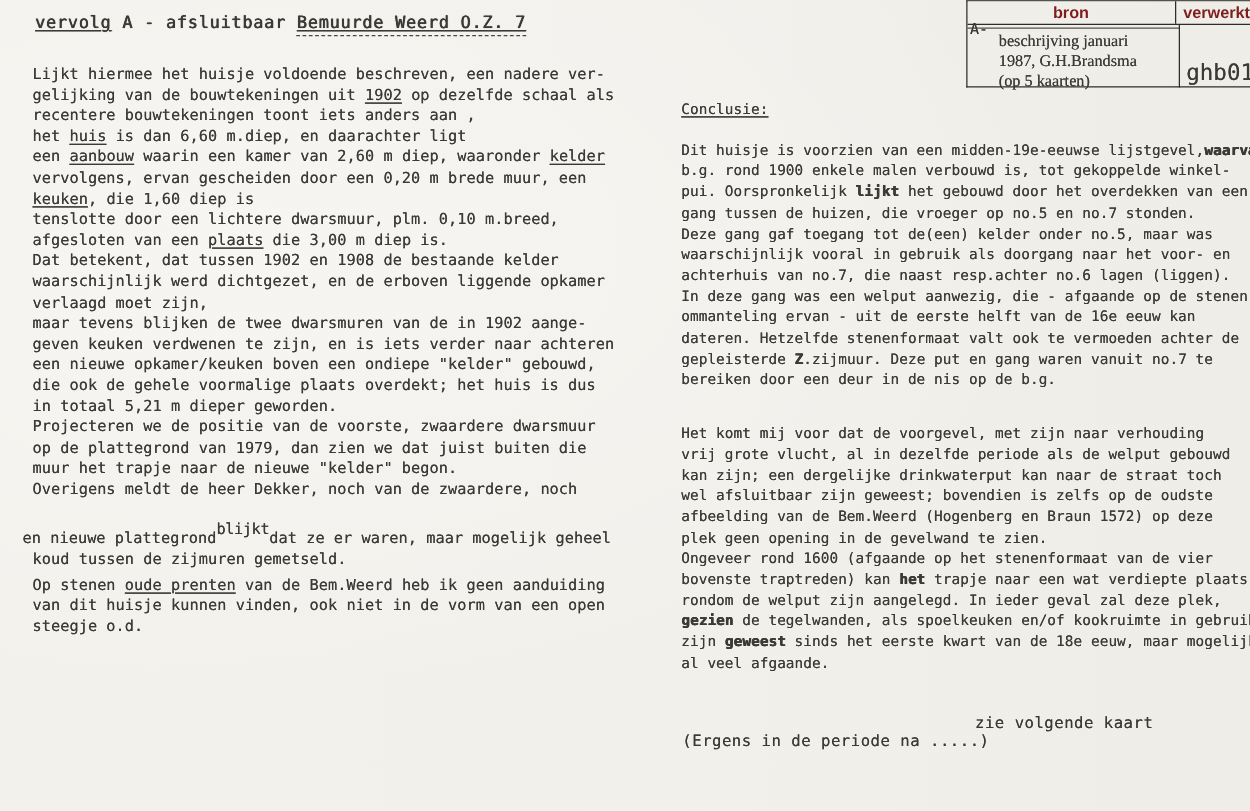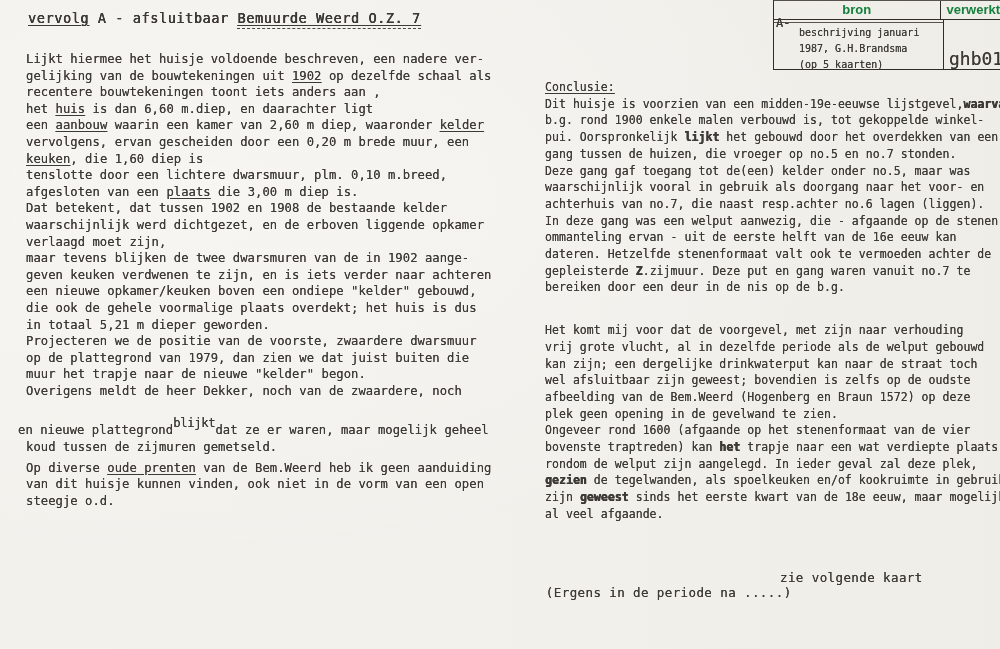--- a/index.html
+++ b/index.html
@@ -37,46 +37,46 @@
   }
 
   #left-col{
     position:absolute; left:26px; top:51px;
     font-size:12.2px; line-height:16.6px; letter-spacing:0.05px;
   }
   #right-col{
     position:absolute; left:545px; top:79px;
     font-size:11.5px; line-height:16.7px; letter-spacing:0.05px;
   }
-  #right-heading{ display:inline-block; margin-bottom:0; }
+  #right-heading{ display:inline-block; margin-bottom:16px; }
 
   
   #htable{
     position:absolute; left:773px; top:0; width:227px; height:70px;
     border-left:1.5px solid var(--line);
     border-top:1px solid #56534e;
     border-bottom:1.5px solid var(--line);
     box-sizing:border-box;
   }
   .ht-head{
     height:18px; display:flex; position:relative;
     border-bottom:1.3px solid var(--line);
     font-family:"Liberation Sans", sans-serif;
-    font-size:13px; font-weight:600; color:#15803d;
+    font-size:13px; font-weight:600; color:#7f1d1d;
   }
   .ht-head::after{
     content:""; position:absolute; left:0; right:56px; bottom:-4px;
     border-bottom:1px solid #56534e;
   }
   .ht-bron{ width:170px; text-align:center; line-height:17px; }
   .ht-verw{ flex:1; border-left:1.3px solid var(--line); padding-left:6px; line-height:17px; }
   .ht-body{ position:relative; height:50px; }
   .ht-sep{ position:absolute; left:168.7px; top:0; bottom:0; border-left:1.3px solid var(--line); }
   .ht-marker{ position:absolute; left:2px; top:-4px; font-size:12px; }
-  .ht-srclines{ position:absolute; left:25px; top:5px; font-size:10px; line-height:16px; white-space:pre; }
+  .ht-srclines{ position:absolute; left:25px; top:5px; font-size:13px; line-height:16px; white-space:pre;font-family:Liberation Serif, serif; }
   .ht-verwval{ position:absolute; left:175px; bottom:1px; font-size:18px;text-align:center; }
 
   #footer{ position:absolute; left:530px; top:570px; font-size:12.5px; letter-spacing:0.4px; white-space:pre; }
   #footer .ref{ position:absolute; left:250px; top:0; }
 </style>
 </head>
 <body>
 
 <div id="doc-title" class="tw"><div class="tline"><span class="u">vervolg</span><span> A - afsluitbaar </span><span class="du">Bemuurde Weerd O.Z. 7</span></div></div>
 
@@ -112,21 +112,21 @@
     <div class="tline"><span>geven keuken verdwenen te zijn, en is iets verder naar achteren</span></div>
     <div class="tline"><span>een nieuwe opkamer/keuken boven een ondiepe "kelder" gebouwd,</span></div>
     <div class="tline"><span>die ook de gehele voormalige plaats overdekt; het huis is dus</span></div>
     <div class="tline"><span>in totaal 5,21 m dieper geworden.</span></div>
     <div class="tline"><span>Projecteren we de positie van de voorste, zwaardere dwarsmuur</span></div>
     <div class="tline"><span>op de plattegrond van 1979, dan zien we dat juist buiten die</span></div>
     <div class="tline"><span>muur het trapje naar de nieuwe "kelder" begon.</span></div>
     <div class="tline"><span>Overigens meldt de heer Dekker, noch van de zwaardere, noch</span></div>
     <div class="tline" style="margin-left: -8px; margin-top: 23px;"><span>en nieuwe plattegrond</span><span class="sup">blijkt</span><span>dat ze er waren, maar mogelijk geheel</span></div>
     <div class="tline"><span>koud tussen de zijmuren gemetseld.</span></div>
-    <div class="tline" style="margin-top: 4px;"><span>Op diverse </span><span class="u">oude prenten</span><span> van de Bem.Weerd heb ik geen aanduiding</span></div>
+    <div class="tline" style="margin-top: 4px;"><span>Op stenen </span><span class="u">oude prenten</span><span> van de Bem.Weerd heb ik geen aanduiding</span></div>
     <div class="tline"><span>van dit huisje kunnen vinden, ook niet in de vorm van een open</span></div>
     <div class="tline"><span>steegje o.d.</span></div>
   </div>
 
 <div id="right-col" class="tw">
   <div class="tline"><span id="right-heading" class="u">Conclusie:</span></div>
   <div id="right-lines">
       <div class="tline"><span>Dit huisje is voorzien van een midden-19e-eeuwse lijstgevel,</span><span class="b">waarvan</span></div>
       <div class="tline"><span>b.g. rond 1900 enkele malen verbouwd is, tot gekoppelde winkel-</span></div>
       <div class="tline"><span>pui. Oorspronkelijk </span><span class="b">lijkt</span><span> het gebouwd door het overdekken van een</span></div>

